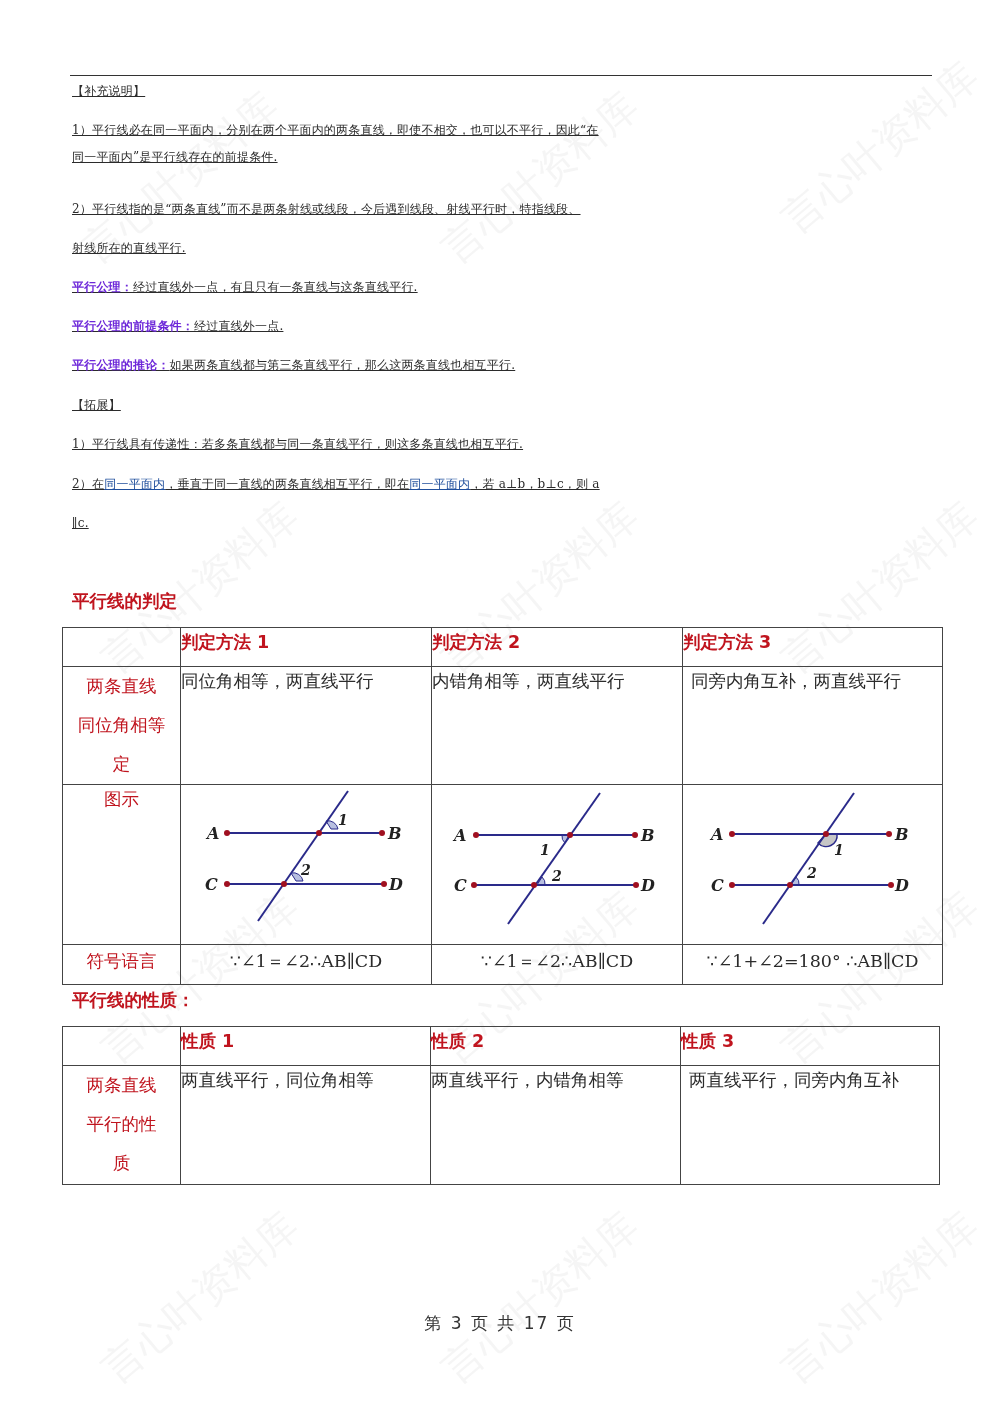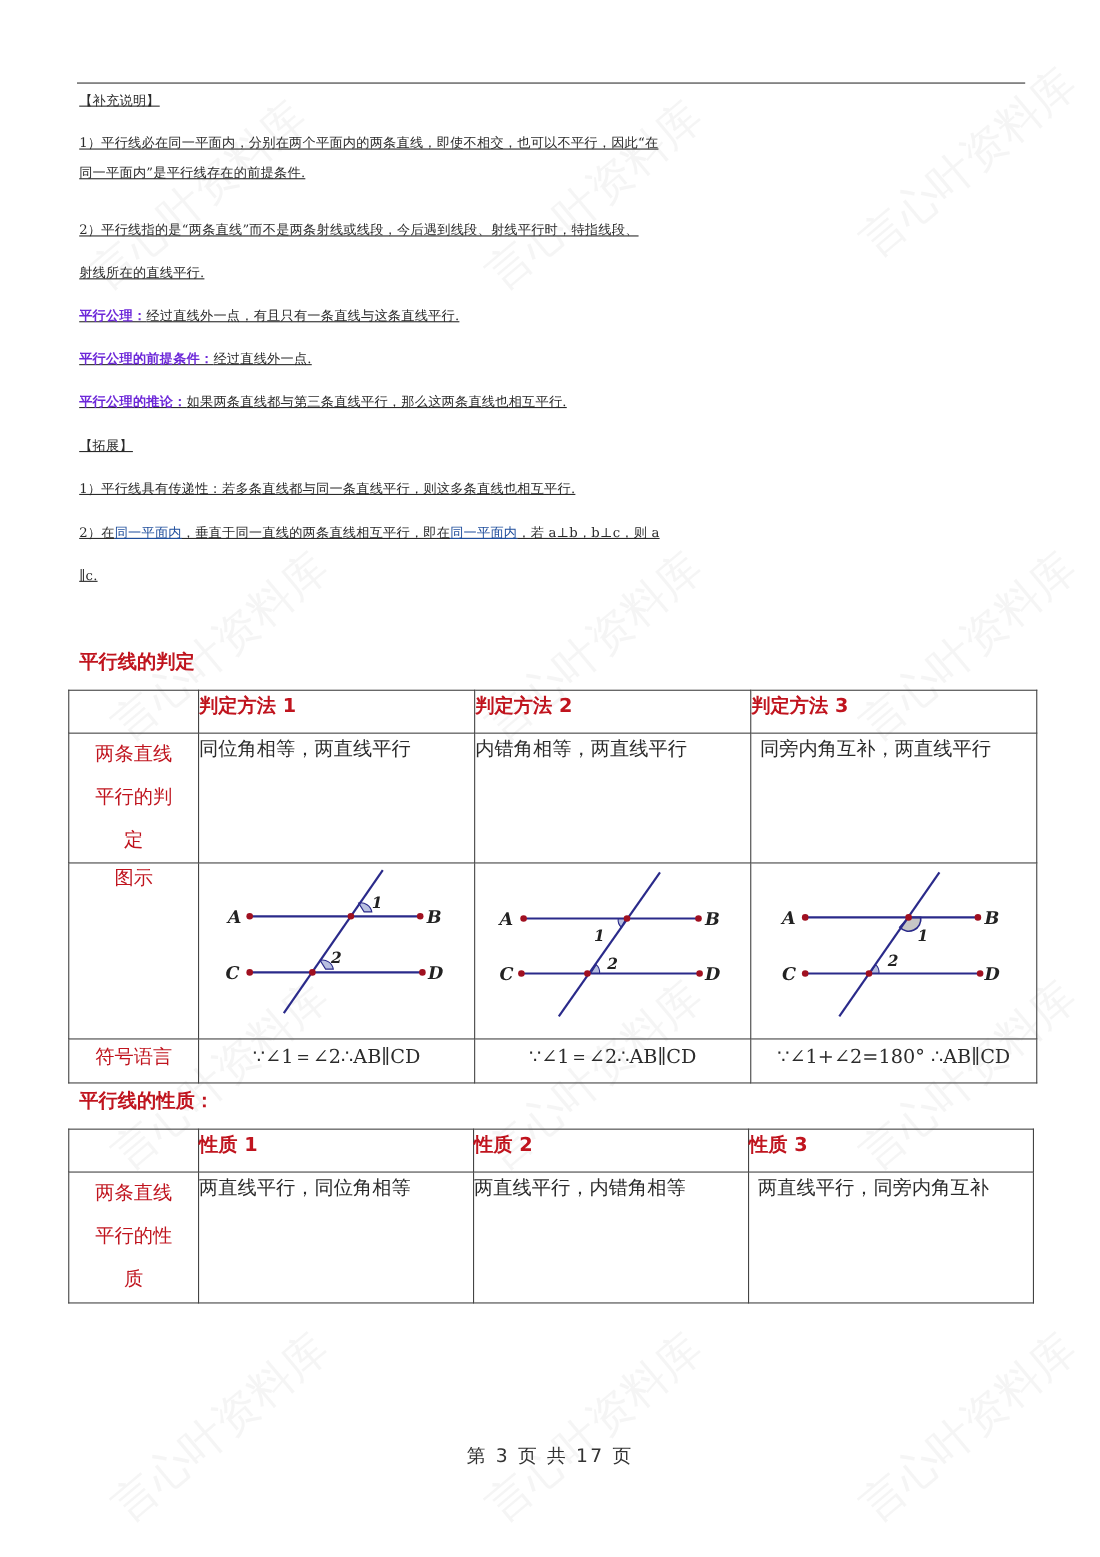--- a/index.html
+++ b/index.html
@@ -81,21 +81,21 @@
     <tbody>
         <tr>
       <td class="hdr"></td>
       <td class="hdr">判定方法 1</td>
       <td class="hdr">判定方法 2</td>
       <td class="hdr">判定方法 3</td>
     </tr>
     <tr style="height:118px;">
       <td class="rowhead">
         <div>两条直线</div>
-        <div>平行的判</div>
+        <div>同位角相等</div>
         <div>定</div>
       </td>
       <td class="cell-text">同位角相等，两直线平行</td>
       <td class="cell-text">内错角相等，两直线平行</td>
       <td class="cell-text" style="padding-left:8px;">同旁内角互补，两直线平行</td>
     </tr>
     <tr style="height:160px;">
       <td class="rowhead" style="line-height:28px;">图示</td>
       <td>
 

